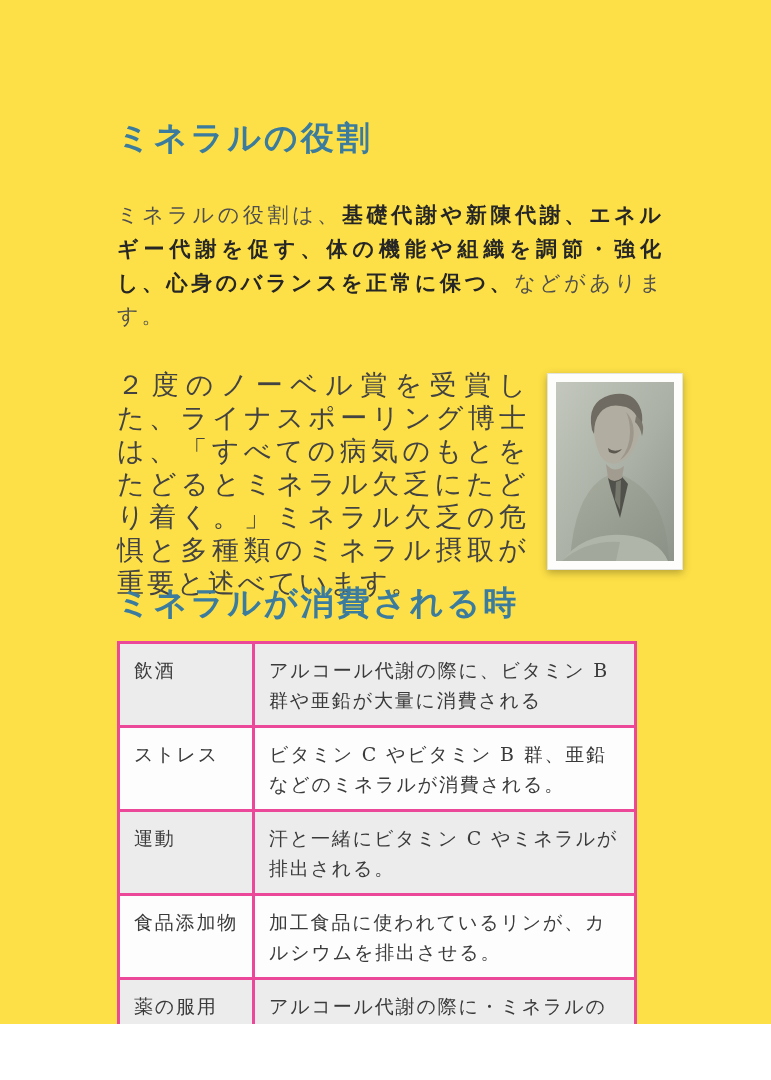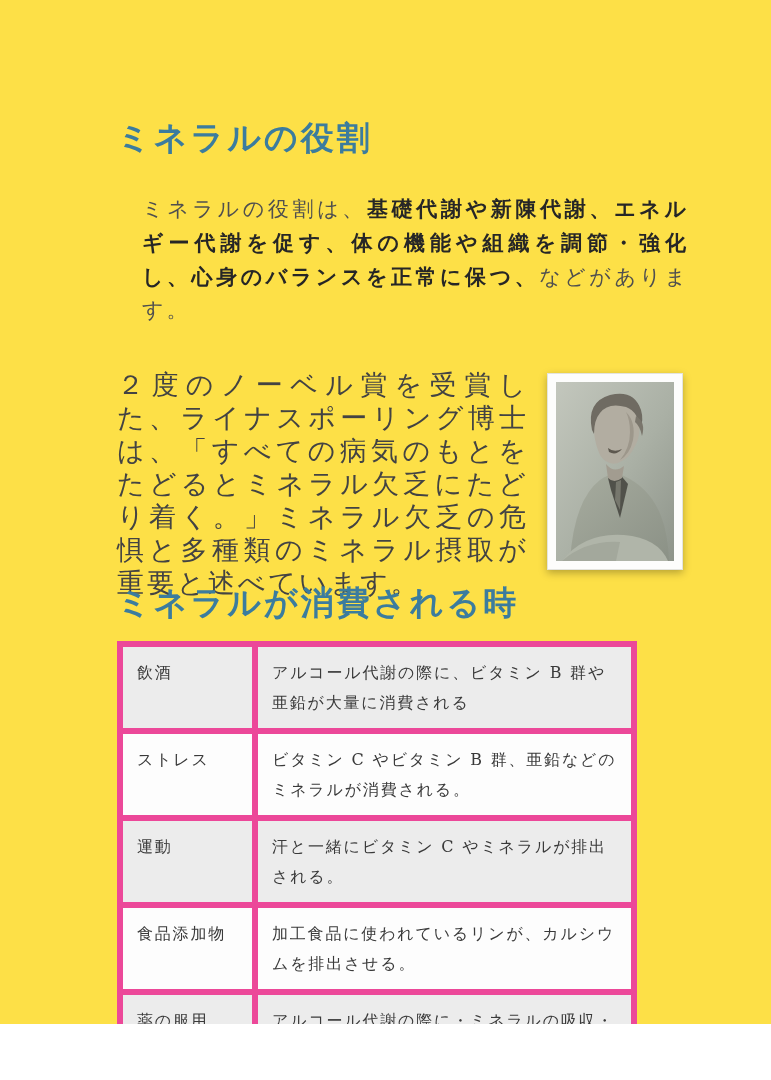--- a/index.html
+++ b/index.html
@@ -27,21 +27,21 @@
 
   .para {
     position: absolute;
     left: 117px;
     color: #4f4f4f;
     font-size: 21px;
     line-height: 33px;
     letter-spacing: 3px;
     text-align: justify;
   }
-  .p-role { top: 192px; width: 547px; margin-left: 25px; }
+  .p-role { top: 198px; width: 547px; }
   .p-role .em { font-weight: 700; color: #262626; }
 
   .deficiency-block {
     position: absolute;
     left: 117px;
     top: 368px;
     width: 566px;
   }
   .photo-frame {
     float: right;
@@ -63,23 +63,23 @@
 
   table.consume-table {
     position: absolute;
     left: 117px;
     top: 641px;
     width: 520px;
     border-collapse: collapse;
     table-layout: fixed;
   }
   .consume-table td {
-    border: 6px solid #ec4899;
+    border: 3px solid #ec4899;
     vertical-align: top;
-    font-size: 16px;
+    font-size: 19px;
     line-height: 30px;
     letter-spacing: 1.8px;
     color: #3a3a3a;
     padding: 11px 12px 10px 14px;
     height: 61px;
   }
   .consume-table td.label-col { width: 135px; }
   .consume-table tr:nth-child(odd) td { background: #ececec; }
   .consume-table tr:nth-child(even) td { background: #fdfdfd; }
 </style>

